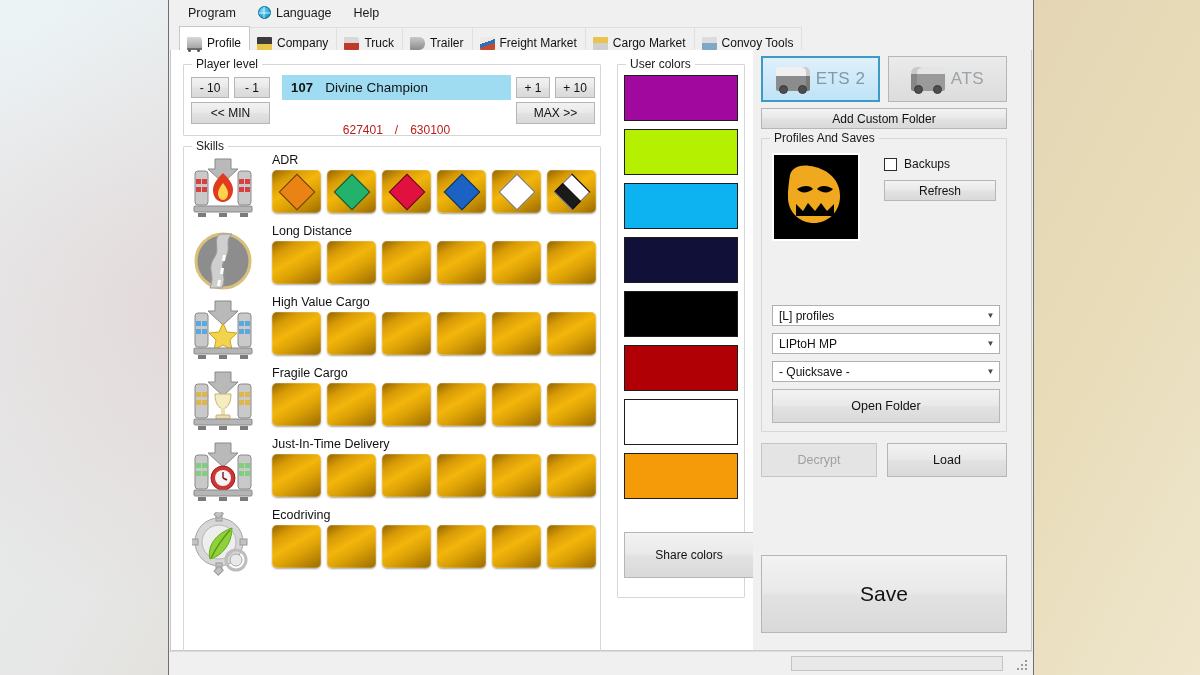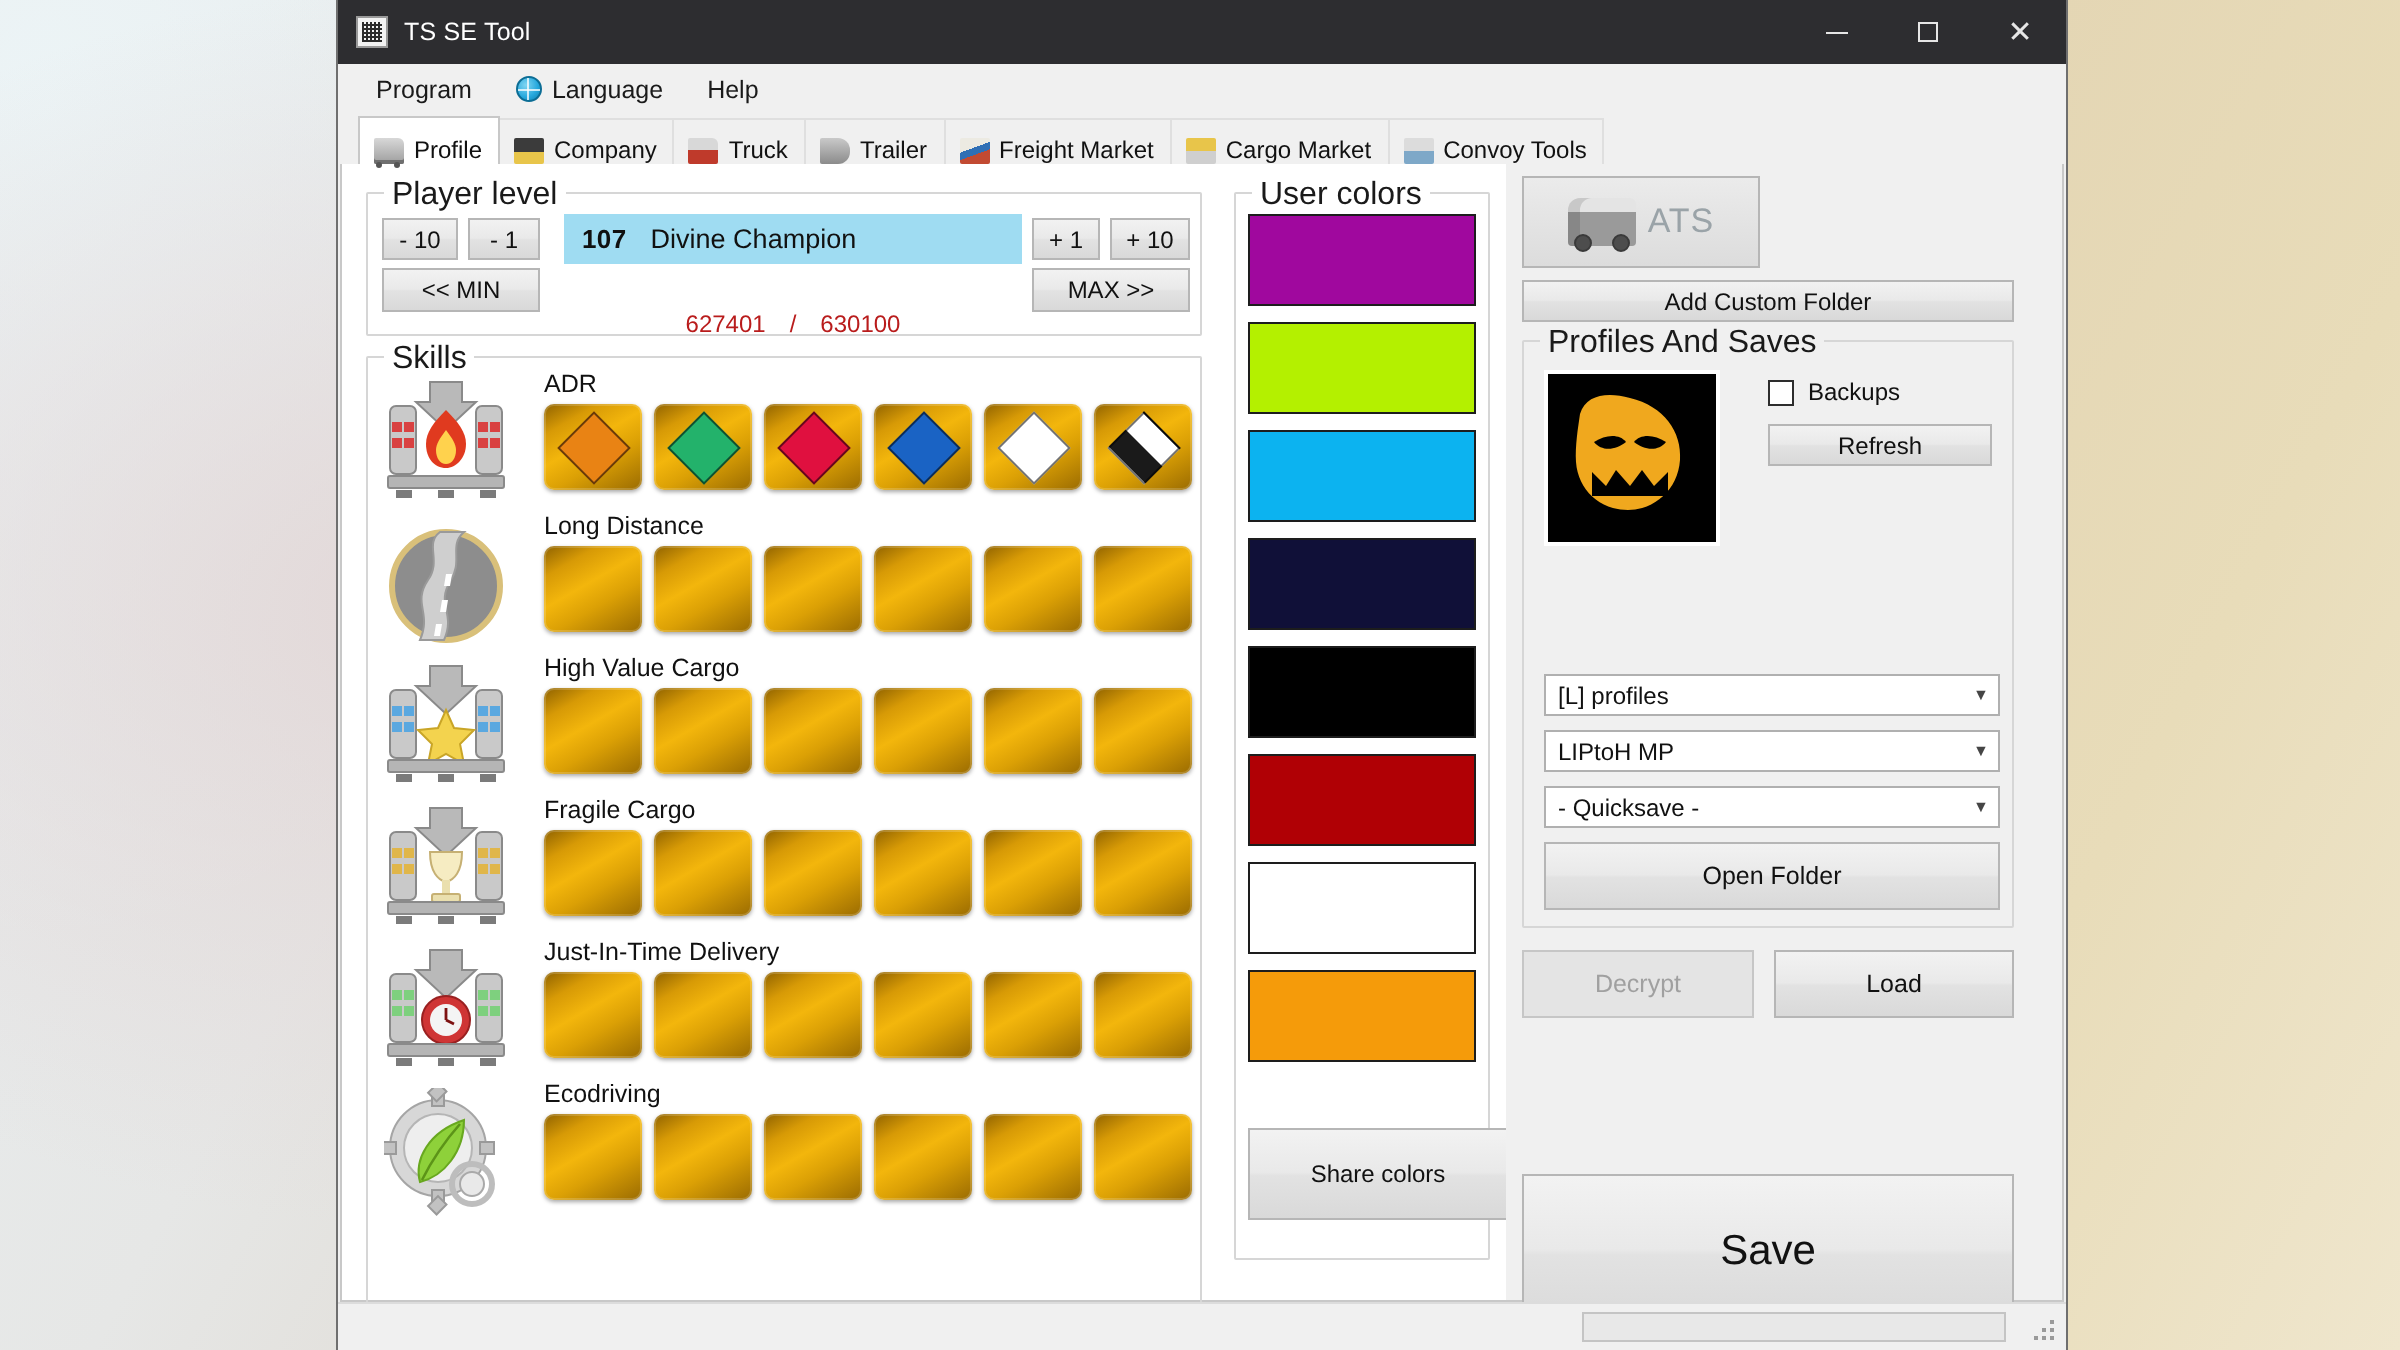--- a/index.html
+++ b/index.html
@@ -102,21 +102,21 @@
     margin: 0 1px; position: relative; display: flex;
   }
   #left-col { width: 442px; flex: 0 0 442px; position: relative; padding: 8px 0 0 12px; }
   #mid-col  { width: 140px; flex: 0 0 140px; position: relative; padding-top: 8px; }
   #right-col{ flex: 1 1 auto; position: relative; padding: 8px 12px 0 8px; background: #f0f0f0; }
 
   
   .groupbox { position: absolute; border: 1px solid #d6d6d6; border-radius: 1px; }
   .groupbox > .gb-title {
     position: absolute; top: -8px; left: 8px; background: #ffffff;
-    padding: 0 4px; font-size: 16px; color: #1a1a1a;
+    padding: 0 4px; font-size: 12px; color: #1a1a1a;
   }
   .groupbox.grey > .gb-title { background: #f0f0f0; }
 
   
   .btn {
     background: linear-gradient(180deg,#f2f2f2 0%,#e9e9e9 48%,#e2e2e2 52%,#d9d9d9 100%);
     border: 1px solid #b6b6b6; color: #111; font-size: 12px;
     display: flex; align-items: center; justify-content: center;
     cursor: default; font-family: "Liberation Sans", sans-serif;
   }
@@ -248,35 +248,20 @@
     background: #e8e8e8; border: 1px solid #c4c4c4;
   }
   #grip { position: absolute; right: 4px; bottom: 3px; width: 12px; height: 12px; }
   #grip i { position: absolute; width: 2px; height: 2px; background: #9a9a9a; }
 </style>
 </head>
 <body>
 
 <div id="window">
 
-  <div id="titlebar">
-    <div class="title-icon"></div>
-    <div id="title-text">TS SE Tool</div>
-    <div id="win-buttons">
-      <div class="win-btn">
-          <span class="wb-min"></span>
-        </div>
-      <div class="win-btn">
-          <span class="wb-max"></span>
-        </div>
-      <div class="win-btn close">
-          <span class="wb-close">✕</span>
-        </div>
-    </div>
-  </div>
 
   <div id="menubar">
     <div class="menu-item">
       <span>Program</span>
     </div>
     <div class="menu-item">
       <span class="globe-icon"></span>
       <span>Language</span>
     </div>
     <div class="menu-item">
@@ -546,20 +531,24 @@
           <div class="color-swatch" style="background:#FFFFFF"></div>
           <div class="color-swatch" style="background:#F59B0A"></div>
         </div>
         <div class="btn" id="share-colors">Share colors</div>
       </div>
     </div>
 
     <div id="right-col">
 
       <div id="game-row">
+        <div class="game-btn selected">
+          <span class="gb-truck ets"></span>
+          <span>ETS 2</span>
+        </div>
         <div class="game-btn">
           <span class="gb-truck ats"></span>
           <span>ATS</span>
         </div>
       </div>
 
       <div class="btn" id="add-folder">Add Custom Folder</div>
 
       <div class="groupbox grey" id="gb-profiles">
         <span class="gb-title">Profiles And Saves</span>

